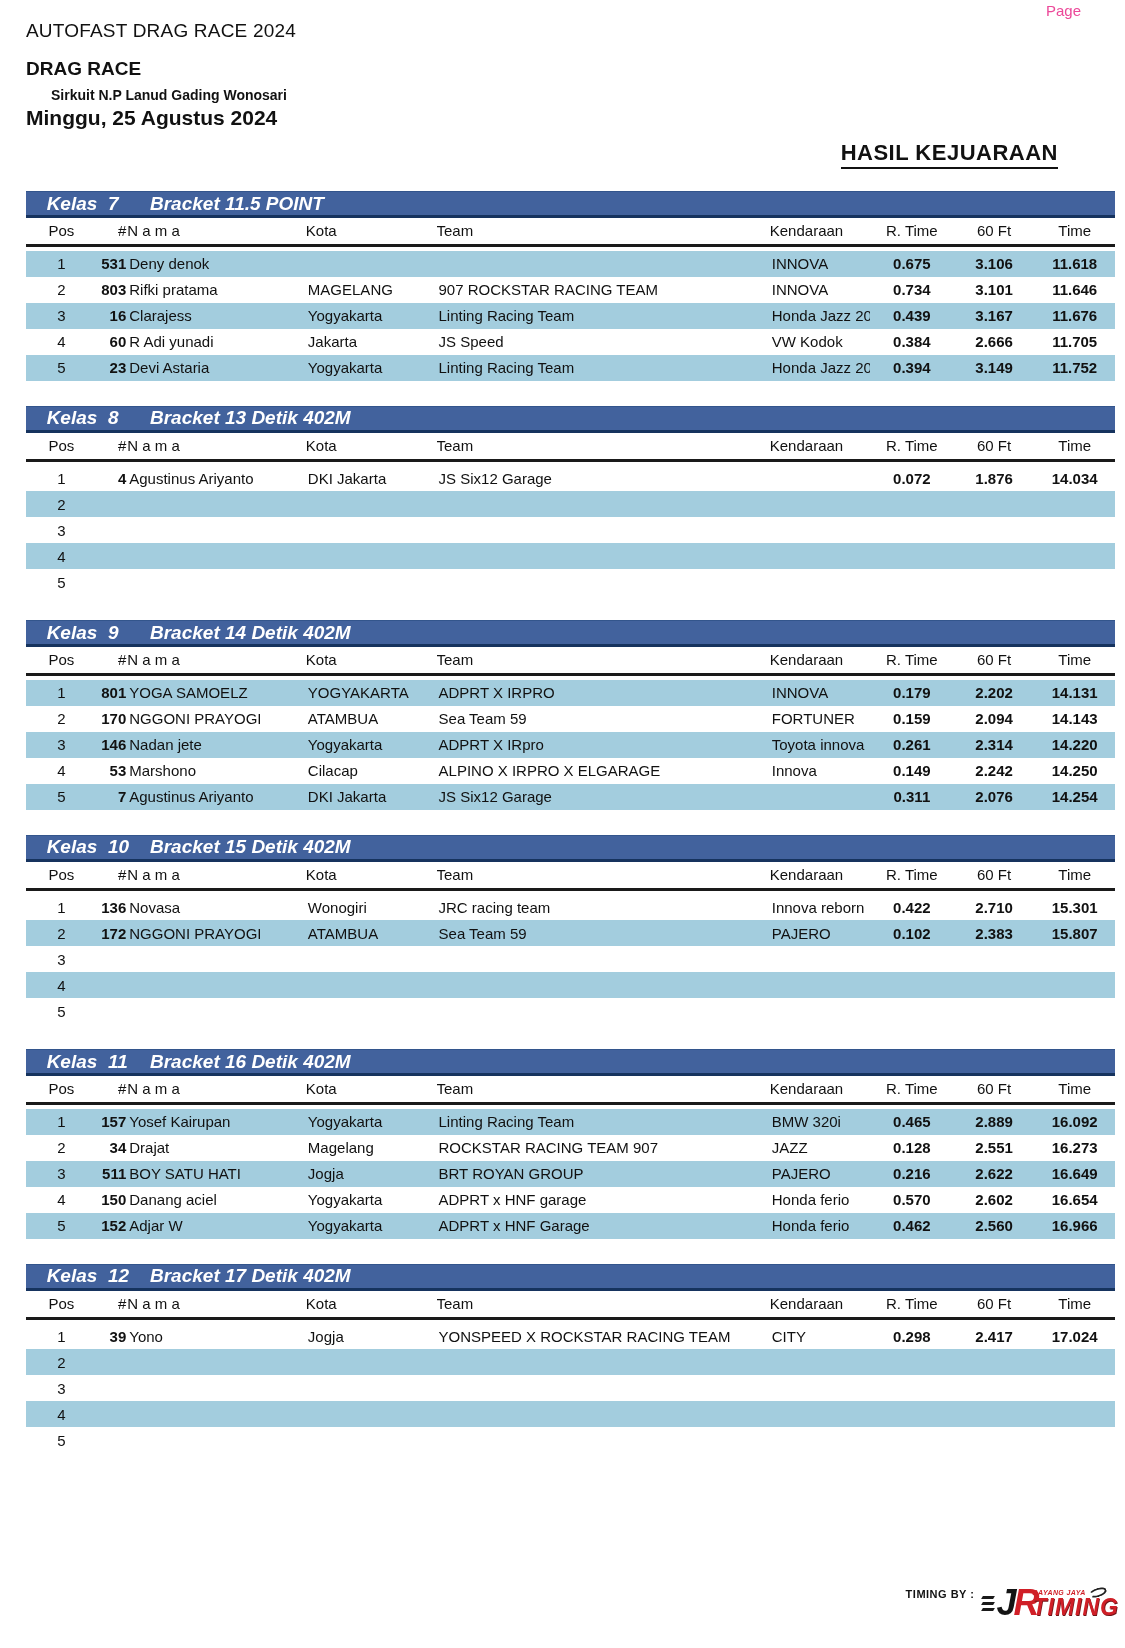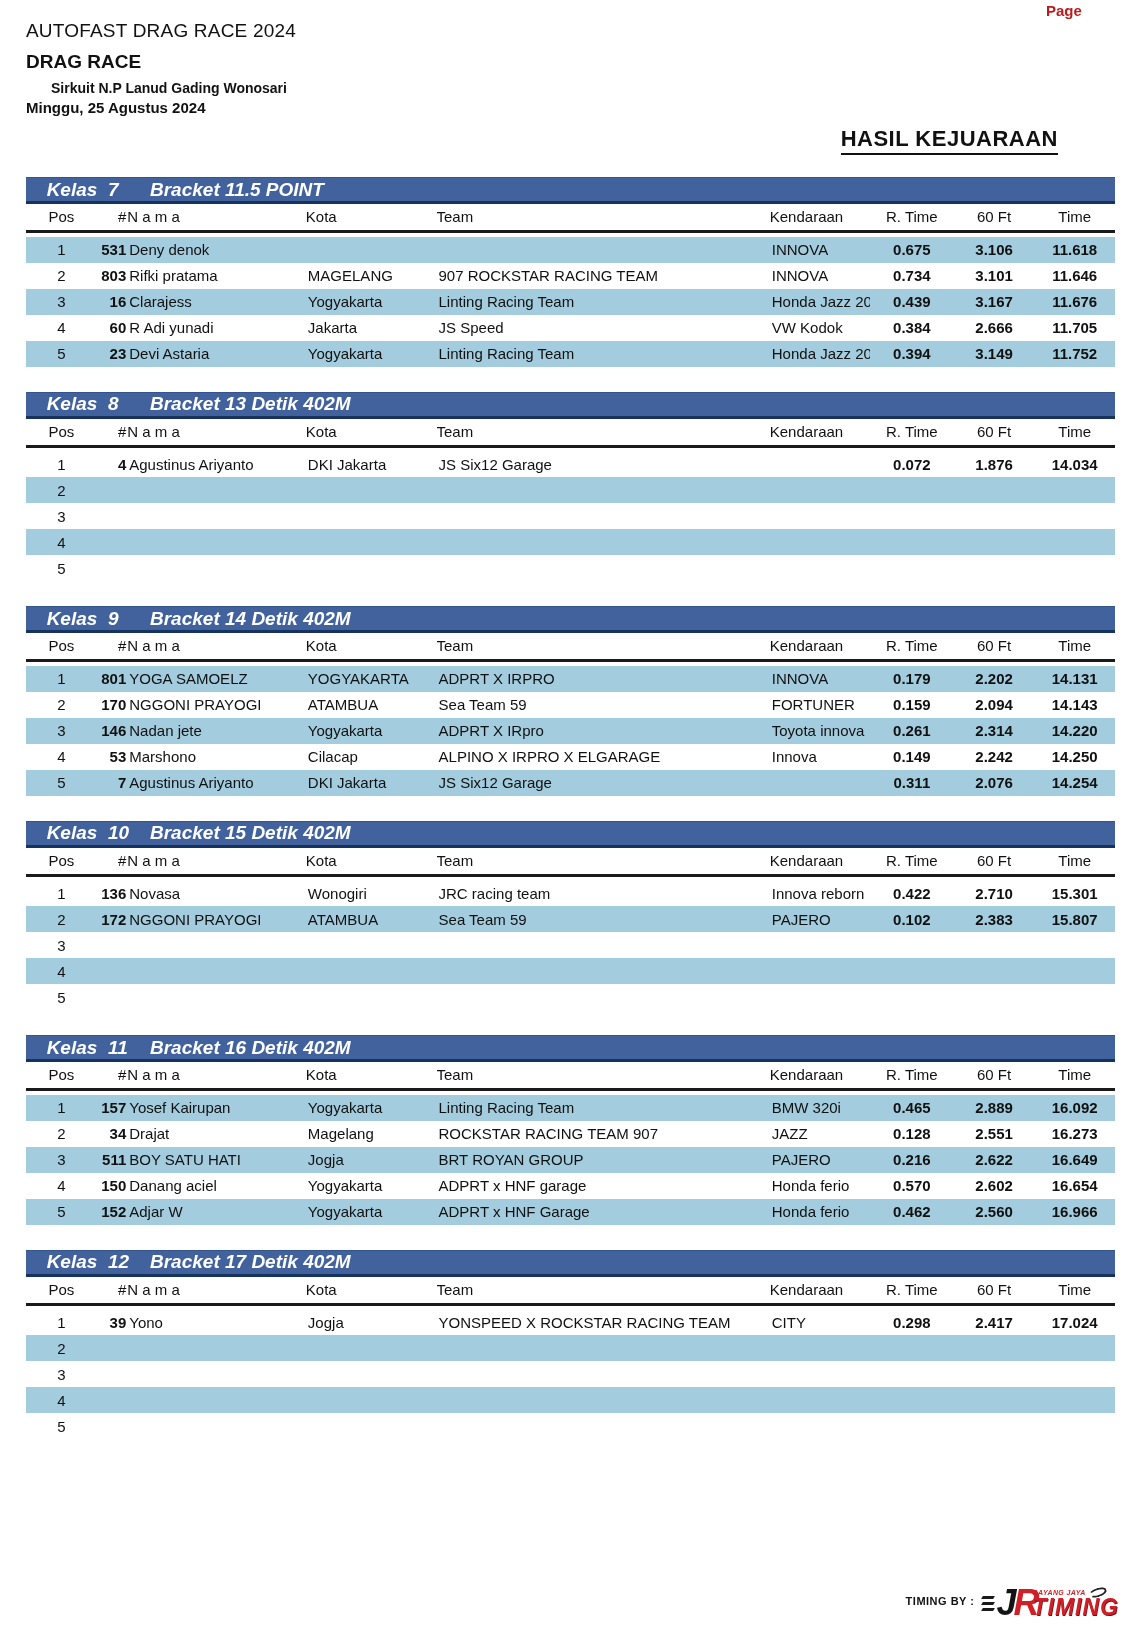--- a/index.html
+++ b/index.html
@@ -11,27 +11,27 @@
     --logo_red:#D01F27;
     --text:#111111;
   }
   *{box-sizing:border-box;}
   html,body{margin:0;padding:0;}
   body{
     width:1125px;height:1648px;position:relative;overflow:hidden;
     background:#ffffff;color:var(--text);
     font-family:"Liberation Sans", sans-serif;
   }
-  .corner{position:absolute;top:2px;left:1046px;font-size:15px;color:#b91c1c;white-space:nowrap;font-weight:bold;}
+  .corner{position:absolute;top:2px;left:1046px;font-size:15px;color:#ec4899;white-space:nowrap;}
   .content{position:absolute;left:26px;top:0;width:1089px;}
   .titleblock{margin-top:20px;}
   .t1{font-size:19px;font-weight:normal;letter-spacing:0.2px;}
-  .t2{font-size:19px;font-weight:bold;margin-top:9px;}
+  .t2{font-size:19px;font-weight:bold;margin-top:16px;}
   .t3{font-size:14px;font-weight:bold;margin-top:7px;margin-left:25px;}
-  .t4{font-size:15px;font-weight:bold;margin-top:3px;}
+  .t4{font-size:21px;font-weight:bold;margin-top:3px;}
   .heading-wrap{width:1032px;text-align:right;margin-top:10px;}
   .heading{
     display:inline-block;font-size:22px;font-weight:bold;letter-spacing:0.5px;
     border-bottom:2.5px solid #111;padding-bottom:1px;
   }
   #tables{margin-top:22px;}
   .rtable{margin-bottom:25px;}
   .bar{
     display:flex;align-items:center;height:27px;
     background:var(--bar_blue);
@@ -59,21 +59,21 @@
     white-space:nowrap;overflow:hidden;
   }
   tbody tr.spacer td{height:5px;}
   tbody tr.shaded td{background:var(--row_blue);}
   td.d-pos{text-align:center;}
   td.d-num{text-align:right;font-weight:bold;padding-right:1px;}
   td.d-nama,td.d-kota,td.d-team,td.d-kendaraan{text-align:left;padding-left:2px;}
   td.d-rtime,td.d-sixty,td.d-time{text-align:center;font-weight:bold;}
   .footer{
     position:absolute;top:1588px;right:6px;
-    display:flex;align-items:center;gap:8px;
+    display:flex;gap:8px;
   }
   .timingby{font-size:11px;font-weight:bold;letter-spacing:0.5px;padding-bottom:4px;}
   .logo{display:flex;align-items:flex-end;}
   .speedlines{display:flex;flex-direction:column;gap:3px;margin:0 2px 8px 0;}
   .speedlines i{display:block;width:12px;height:3px;background:#1a1a1a;transform:skewX(-30deg);}
   .jr{font-style:italic;font-weight:bold;font-size:36px;line-height:0.85;letter-spacing:-3px;}
   .jr .j{color:#141414;}
   .jr .r{color:var(--logo_red);}
   .logo-right{display:flex;flex-direction:column;align-items:flex-start;margin-left:-4px;}
   .logo-top{display:flex;align-items:center;gap:3px;}

